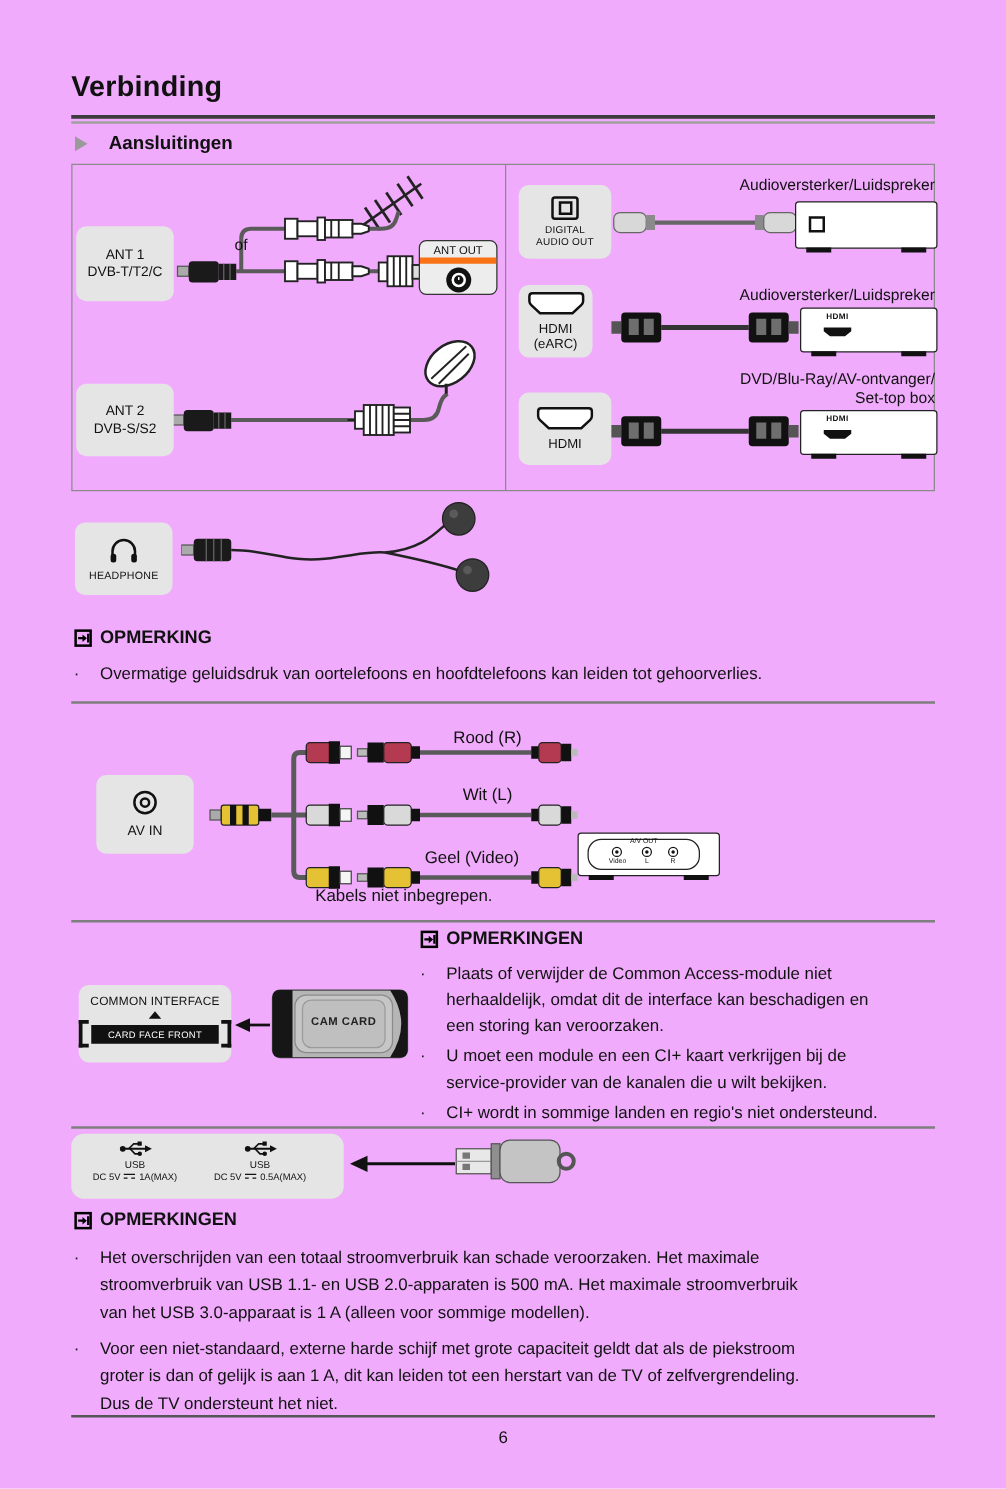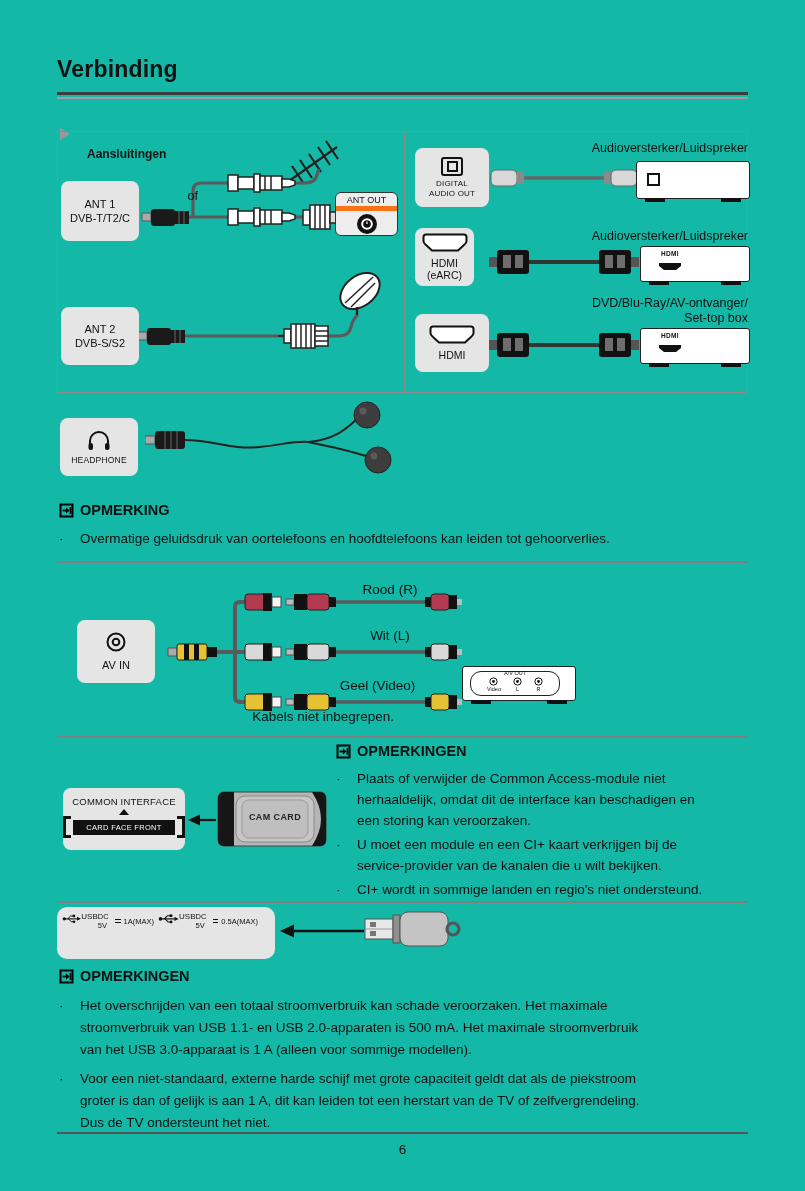--- a/index.html
+++ b/index.html
@@ -1,26 +1,26 @@
 <!DOCTYPE html>
 <html style="--panel: #e5e5e5; --cable: #5a5a5a; --red: #b43a52; --white_rca: #d9d9d9; --yellow: #e5c233; --ink: #111111; --divider: #7f7f7f;"><head>
 <meta charset="utf-8">
 <style>
   html,body{margin:0;padding:0;background:#fff;}
-  #page{position:relative;width:805px;height:1191px;background:#14b8a6;overflow:hidden;
+  #page{position:relative;width:805px;height:1191px;background:#f0abfc;overflow:hidden;
         font-family:"Liberation Sans",sans-serif;color:#111;}
   .abs{position:absolute;}
   .ctr{text-align:right;}
   .prewrap{white-space:pre-line;}
   .title{font-size:23px;font-weight:bold;letter-spacing:.2px;}
   .rule-a{height:3px;background:#3d3d3d;}
   .rule-b{height:2px;background:#a0a0a0;margin-top:1.5px;}
   .sec-head{display:flex;align-items:center;}
   .tri{width:0;height:0;border-left:10px solid #9a9a9a;border-top:6.5px solid transparent;border-bottom:6.5px solid transparent;}
-  .sec-label{font-size:12px;font-weight:bold;margin-left:17px;margin-top:41px;}
+  .sec-label{font-size:15px;font-weight:bold;margin-left:17px;}
   .panel-box{border:1px solid #8a8a8a;}
   .vdiv{position:absolute;top:0;bottom:0;width:1px;background:#8a8a8a;}
   .hdiv{position:absolute;height:2px;background:var(--divider,#7f7f7f);}
   .port-box{position:absolute;background:var(--panel,#e5e5e5);border-radius:8px;display:flex;flex-direction:column;
             align-items:center;justify-content:center;text-align:center;}
   .pb-label-lg{font-size:11px;line-height:14px;}
   .pb-label-sm{font-size:8px;line-height:9.5px;letter-spacing:.2px;margin-top:3px;}
   .pb-label-md{font-size:10.5px;margin-top:4px;}
   .pb-label-xs{font-size:8.5px;margin-top:4px;letter-spacing:.2px;}
   .of-label{font-size:12.5px;}
@@ -56,21 +56,21 @@
   .ci-slot{position:absolute;background:var(--panel,#e5e5e5);border-radius:8px;text-align:center;}
   .ci-slot .t1{font-size:9.5px;margin-top:8px;letter-spacing:.2px;}
   .ci-tri{width:0;height:0;margin:2px auto 0;border-left:5px solid transparent;border-right:5px solid transparent;border-bottom:6px solid #111;}
   .ci-barrow{display:flex;justify-content:center;align-items:center;margin-top:1px;}
   .brk{width:5px;height:16px;border:3.5px solid #111;}
   .brk.l{border-right:none;}
   .brk.r{border-left:none;}
   .ci-bar{background:#111;color:#fff;font-size:7.5px;letter-spacing:.3px;padding:3px 13px;margin:0 2px;}
   .cam-label{position:absolute;font-size:9px;font-weight:bold;letter-spacing:.4px;text-align:center;color:#222;}
   .usb-panel{position:absolute;background:var(--panel,#e5e5e5);border-radius:10px;}
-  .usb-group{position:absolute;display:flex;flex-direction:row;}
+  .usb-group{position:absolute;display:flex;flex-direction:column;align-items:center;}
   .usb-group .ul{font-size:8px;margin-top:1px;}
   .usb-spec{font-size:7.5px;display:flex;align-items:center;margin-top:1px;}
   .dc{display:inline-block;width:9px;height:6px;border-top:1.5px solid #111;position:relative;margin:2px 3px 0;}
   .dc::after{content:"";position:absolute;top:2px;left:0;right:0;border-top:1.5px dashed #111;}
   .pagenum{position:absolute;left:0;width:805px;text-align:center;font-size:13.5px;}
 </style>
 </head>
 <body>
 
 <div id="page">

